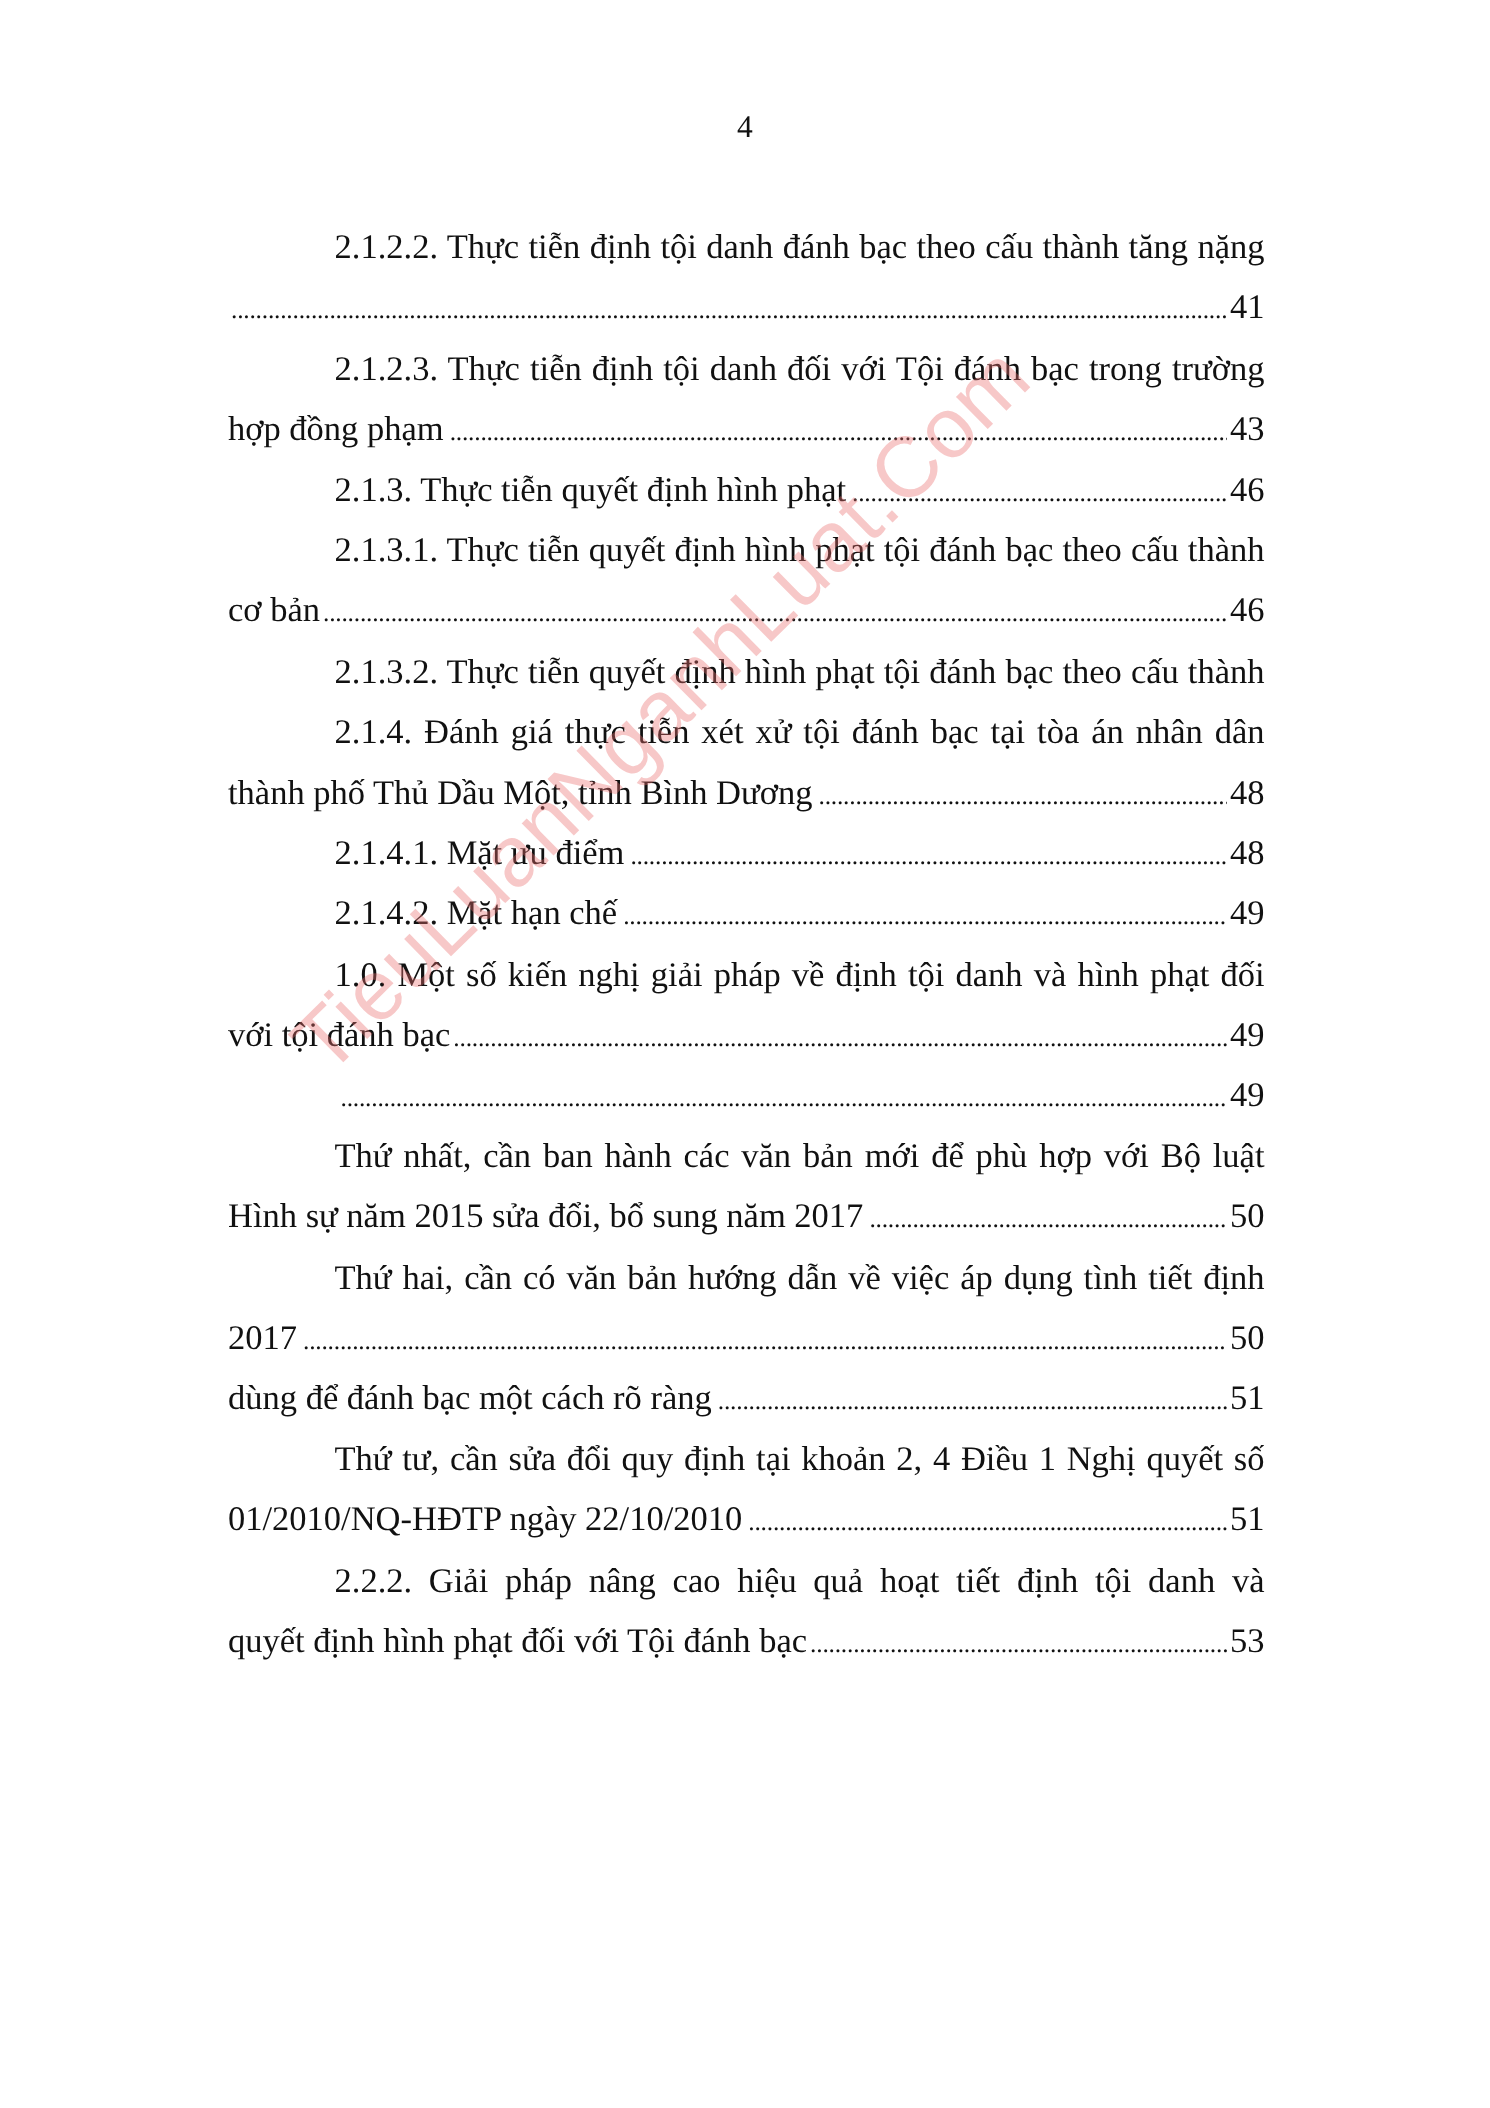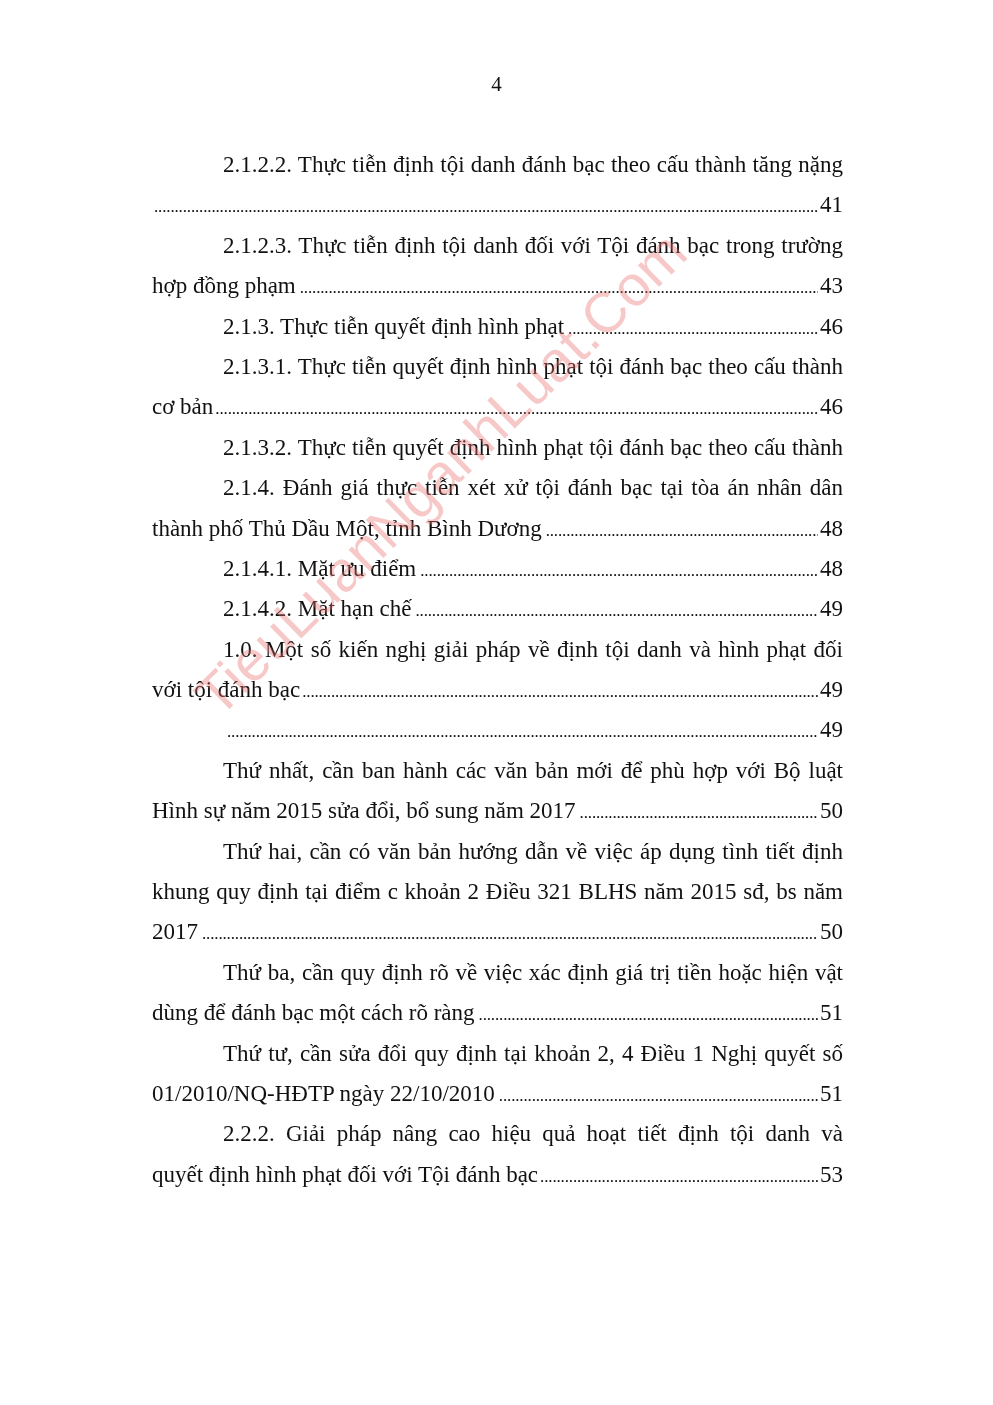--- a/index.html
+++ b/index.html
@@ -201,34 +201,28 @@
         <span class="text">Hình sự năm 2015 sửa đổi, bổ sung năm 2017</span>
         <span class="leader lead-left"></span>
         <span class="pg">50</span>
       </div>
   </div>
 
   <div class="entry">
     <div class="line first">
         <span class="text">Thứ hai, cần có văn bản hướng dẫn về việc áp dụng tình tiết định</span>
       </div>
-    <div class="line first" style="padding-left:0">
-        <span class="text">khung quy định tại điểm c khoản 2 Điều 321 BLHS năm 2015 sđ, bs năm</span>
-      </div>
     <div class="line last">
         <span class="text">2017</span>
         <span class="leader lead-left"></span>
         <span class="pg">50</span>
       </div>
   </div>
 
   <div class="entry">
-    <div class="line first">
-        <span class="text">Thứ ba, cần quy định rõ về việc xác định giá trị tiền hoặc hiện vật</span>
-      </div>
     <div class="line last">
         <span class="text">dùng để đánh bạc một cách rõ ràng</span>
         <span class="leader lead-left"></span>
         <span class="pg">51</span>
       </div>
   </div>
 
   <div class="entry">
     <div class="line first">
         <span class="text">Thứ tư, cần sửa đổi quy định tại khoản 2, 4 Điều 1 Nghị quyết số</span>

